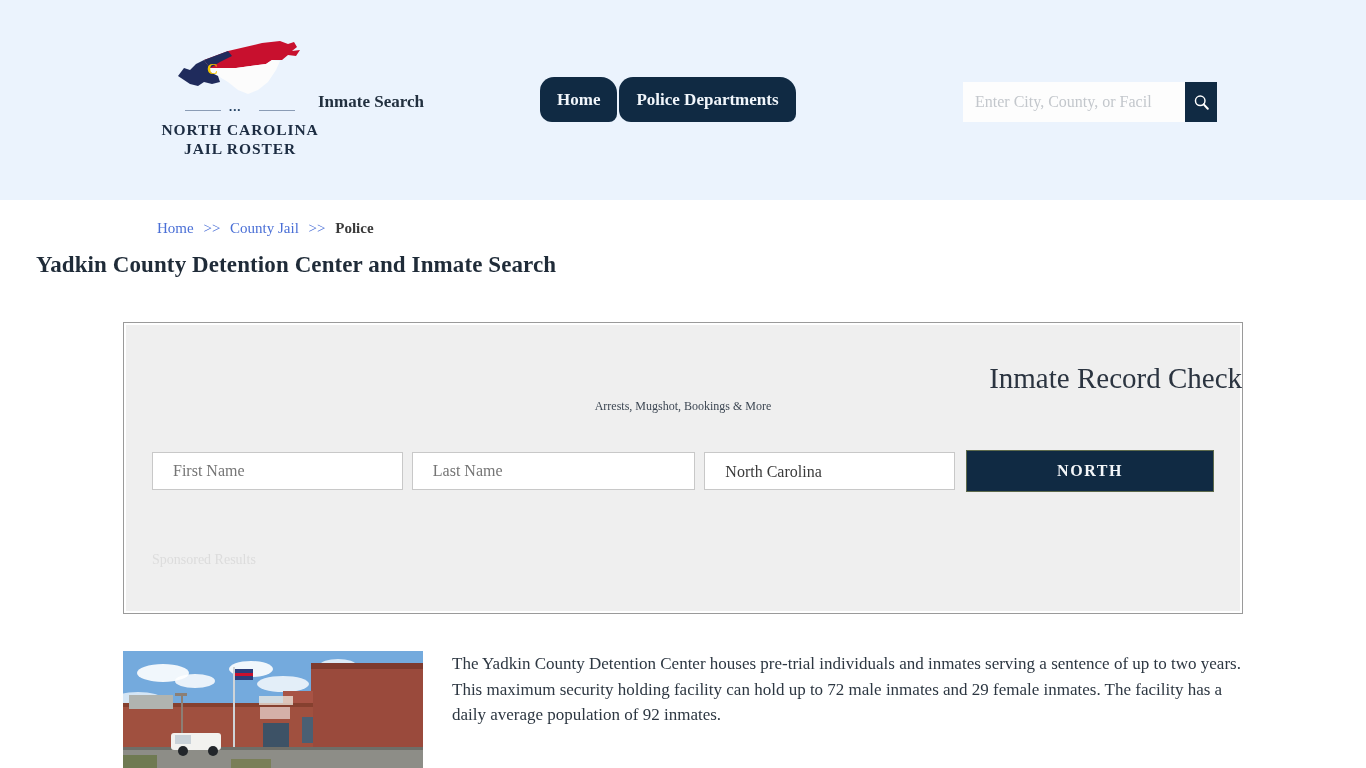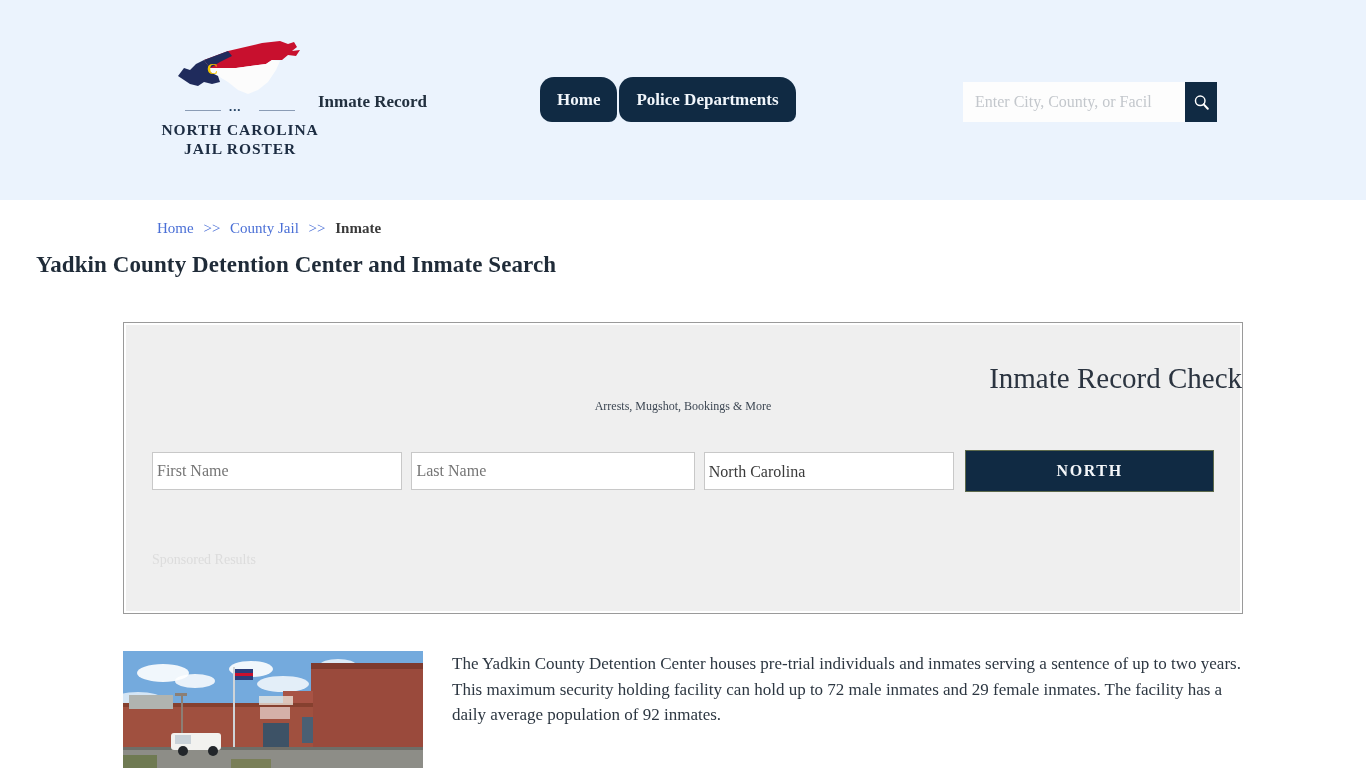--- a/index.html
+++ b/index.html
@@ -206,21 +206,21 @@
     padding: 0 28px;
     align-items: stretch;
   }
   .card-form .field {
     height: 38px;
     border: 1px solid #c8c8c8;
     background: #ffffff;
     font-size: 16px;
     font-family: "Liberation Serif", serif;
     color: #3a3a3a;
-    padding: 0 4px;
+    padding: 0 20px;
     outline: none;
   }
   .f-first { width: 259px; margin-right: 9px; }
   .f-last  { width: 293px; margin-right: 9px; }
   .f-state {
     width: 259px;
     margin-right: 11px;
     appearance: none;
     background-image: linear-gradient(45deg, transparent 50%, #333 50%), linear-gradient(135deg, #333 50%, transparent 50%);
     background-position: calc(100% - 18px) 17px, calc(100% - 12px) 17px;
@@ -293,21 +293,21 @@
       </svg>
       <div class="logo-divider">
         <span class="bar left"></span>
         <span class="dots">•••</span>
         <span class="bar right"></span>
       </div>
       <div class="logo-text">NORTH CAROLINA</div>
       <div class="logo-text">JAIL ROSTER</div>
     </div>
 
-    <div class="tagline">Inmate Record</div>
+    <div class="tagline">Inmate Search</div>
 
     <nav class="main-nav">
       <div class="nav-tab">Home</div>
       <div class="nav-tab">Police Departments</div>
     </nav>
 
     <div class="header-search">
       <input type="text" placeholder="Enter City, County, or Facil" style="">
       <button class="header-search-btn">
         <svg width="17" height="17" viewBox="0 0 20 20">
@@ -318,21 +318,21 @@
     </div>
 
   </div>
 </div>
 
 <div class="breadcrumb">
   <a>Home</a>
   <span class="sep">&gt;&gt;</span>
   <a>County Jail</a>
   <span class="sep">&gt;&gt;</span>
-  <span class="current">Inmate</span>
+  <span class="current">Police</span>
 </div>
 
 <h1 class="page-title">Yadkin County Detention Center and Inmate Search</h1>
 
 <div class="sponsor-card">
   <div class="card-title">Inmate Record Check</div>
   <div class="card-sub">Arrests, Mugshot, Bookings &amp; More</div>
 
   <div class="card-form">
     <input class="field f-first" type="text" placeholder="First Name" style="">

